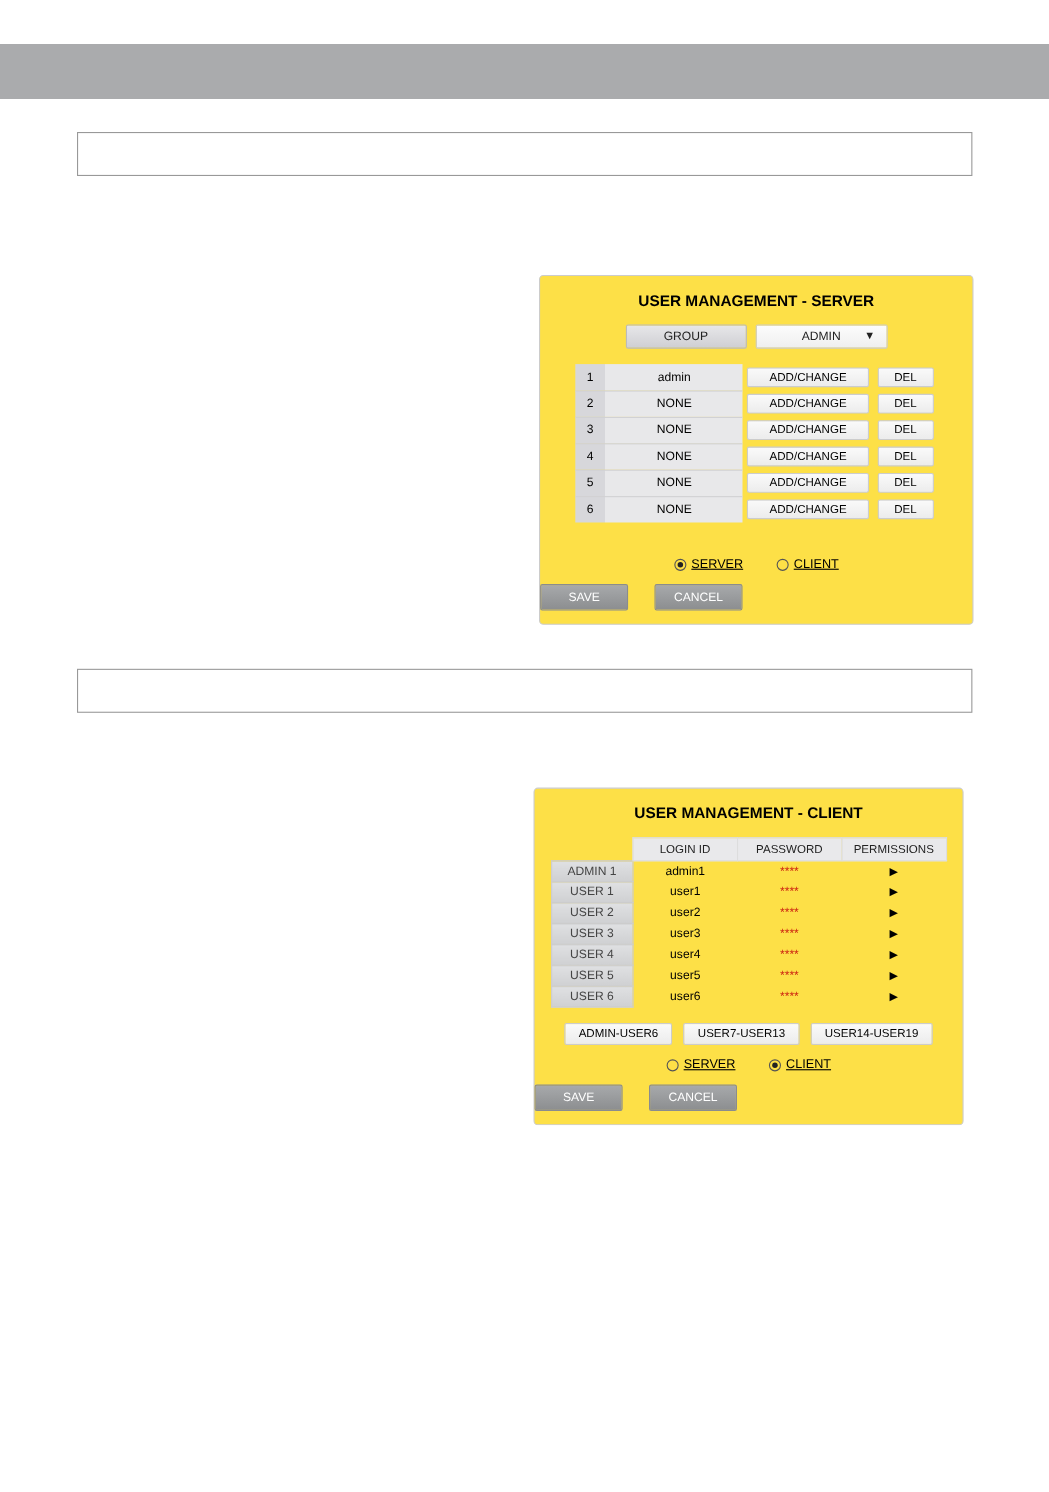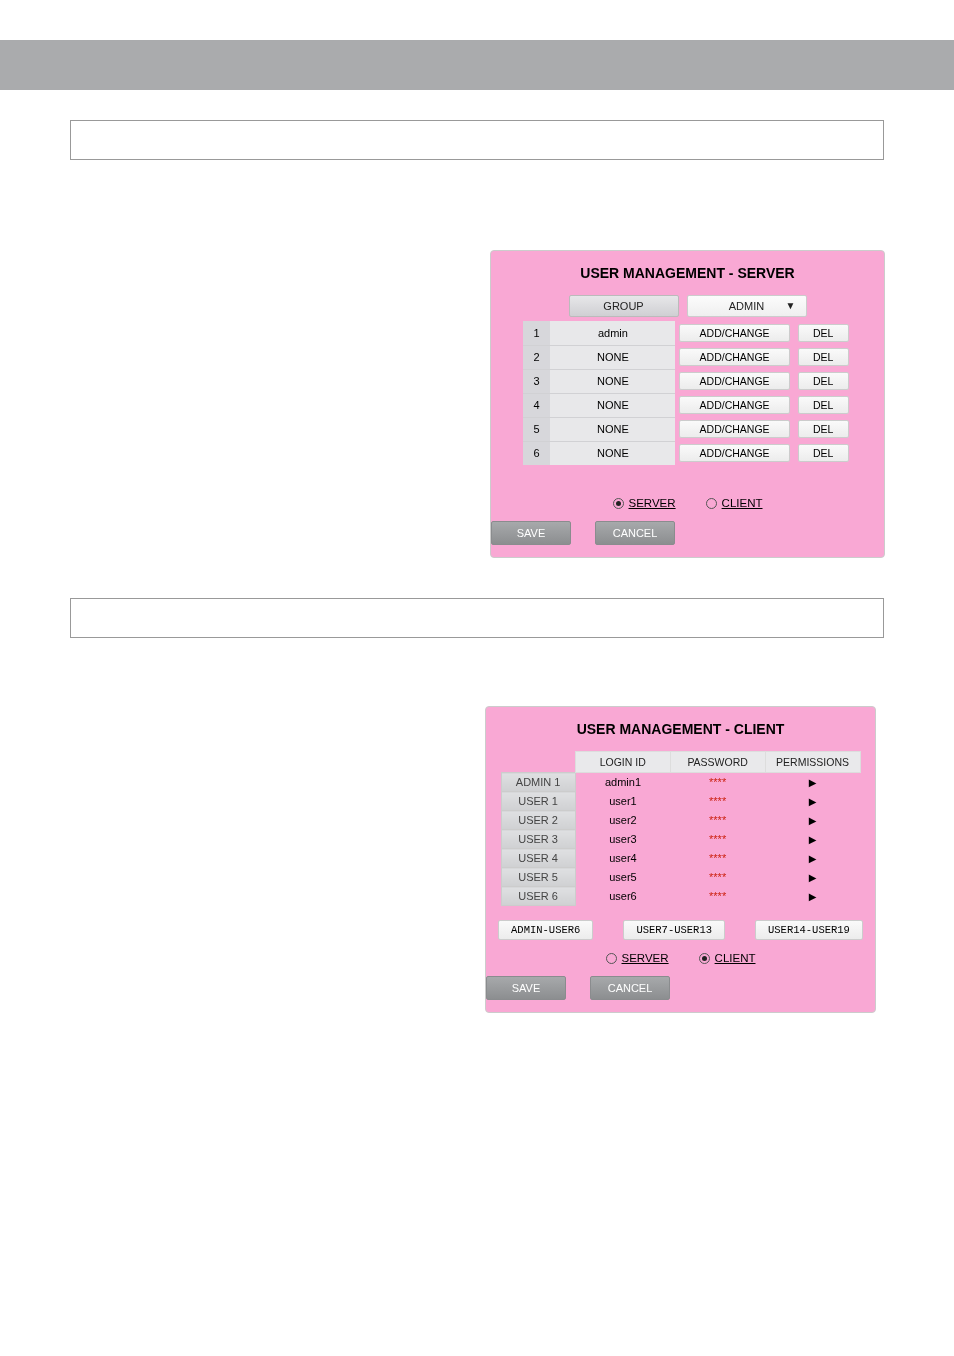--- a/index.html
+++ b/index.html
@@ -3,26 +3,26 @@
 <meta charset="utf-8">
 <style>
   * { box-sizing: border-box; margin: 0; padding: 0; }
   body { font-family: Arial, sans-serif; background: #fff; width: 954px; }
   .header-bar { height: 50px; background: #aaabad; margin: 40px 0 30px 0; }
   .divider-box { border: 1px solid #999; height: 40px; margin: 0 70px 0 70px; }
 
   .panel {
     width: 395px; border: 1px solid #ccc; border-radius: 4px;
     margin-left: 490px; margin-top: 90px; padding: 14px 0 12px 0;
-    background: #f9a8d4;
+    background: #fde047;
   }
   .panel-title { text-align: center; font-weight: bold; font-size: 14px; margin-bottom: 14px; }
 
   
-  .group-row { display: flex; align-items: flex-end; justify-content: center; gap: 8px; margin-bottom: 4px; }
+  .group-row { display: flex; align-items: flex-end; justify-content: center; gap: 8px; margin-bottom: 14px; }
   .btn { font-size: 11px; padding: 4px 0; text-align: center; cursor: pointer; border-radius: 2px; }
   .btn-grey { background: linear-gradient(#e7e7e9,#cfcfd3); color:#222; border:1px solid #bbb; }
   .btn-light { background: linear-gradient(#fcfcfc,#efefef); border:1px solid #ccc; color:#222; }
   .group-label { width: 110px; }
   .group-sel { width: 120px; position: relative; }
   .group-sel .caret { position:absolute; right:10px; top:4px; font-size:10px; }
 
   .server-tbl { width: 330px; margin: 0 auto; border-collapse: collapse; }
   .server-tbl td { font-size: 11px; text-align:center; padding: 3px 4px; }
   .idx-cell { width:26px; background:#d7d7db; }
@@ -43,21 +43,21 @@
   .client-tbl { width: 360px; margin: 0 auto; border-collapse: collapse; }
   .client-tbl th { font-size:10.5px; font-weight:normal; color:#222; padding:4px 2px; background:#e9e9eb; border:1px solid #ddd; }
   .client-tbl th:first-child { background:transparent; border:none; }
   .client-tbl td { font-size:11px; text-align:center; padding:3px 2px; }
   .lab-cell { width:72px; background:linear-gradient(#dfe0e2,#cfd0d2); color:#444; font-size:10.5px; border:1px solid #ccc; }
   .login-cell { width:92px; }
   .pw-cell { width:92px; color:#c21; font-size:10px; }
   .perm-cell { width:92px; }
   .play { font-size:10px; }
 
-  .pager-row { display:flex; gap:30px; justify-content:center; margin:14px 0 6px 0;font-family:Liberation Mono, monospace; }
+  .pager-row { display:flex; gap:10px; justify-content:center; margin:14px 0 6px 0; }
   .pager { font-size:10.5px; background:linear-gradient(#fafafa,#ececec); border:1px solid #ccc; padding:3px 12px; border-radius:2px; }
 
   tr + tr td.idx-cell, tr + tr td.name-cell, tr + tr td.lab-cell { border-top:1px solid #d1d1d4; }
 </style>
 </head>
 <body>
 
 <div class="header-bar"></div>
 <div class="divider-box"></div>
 

